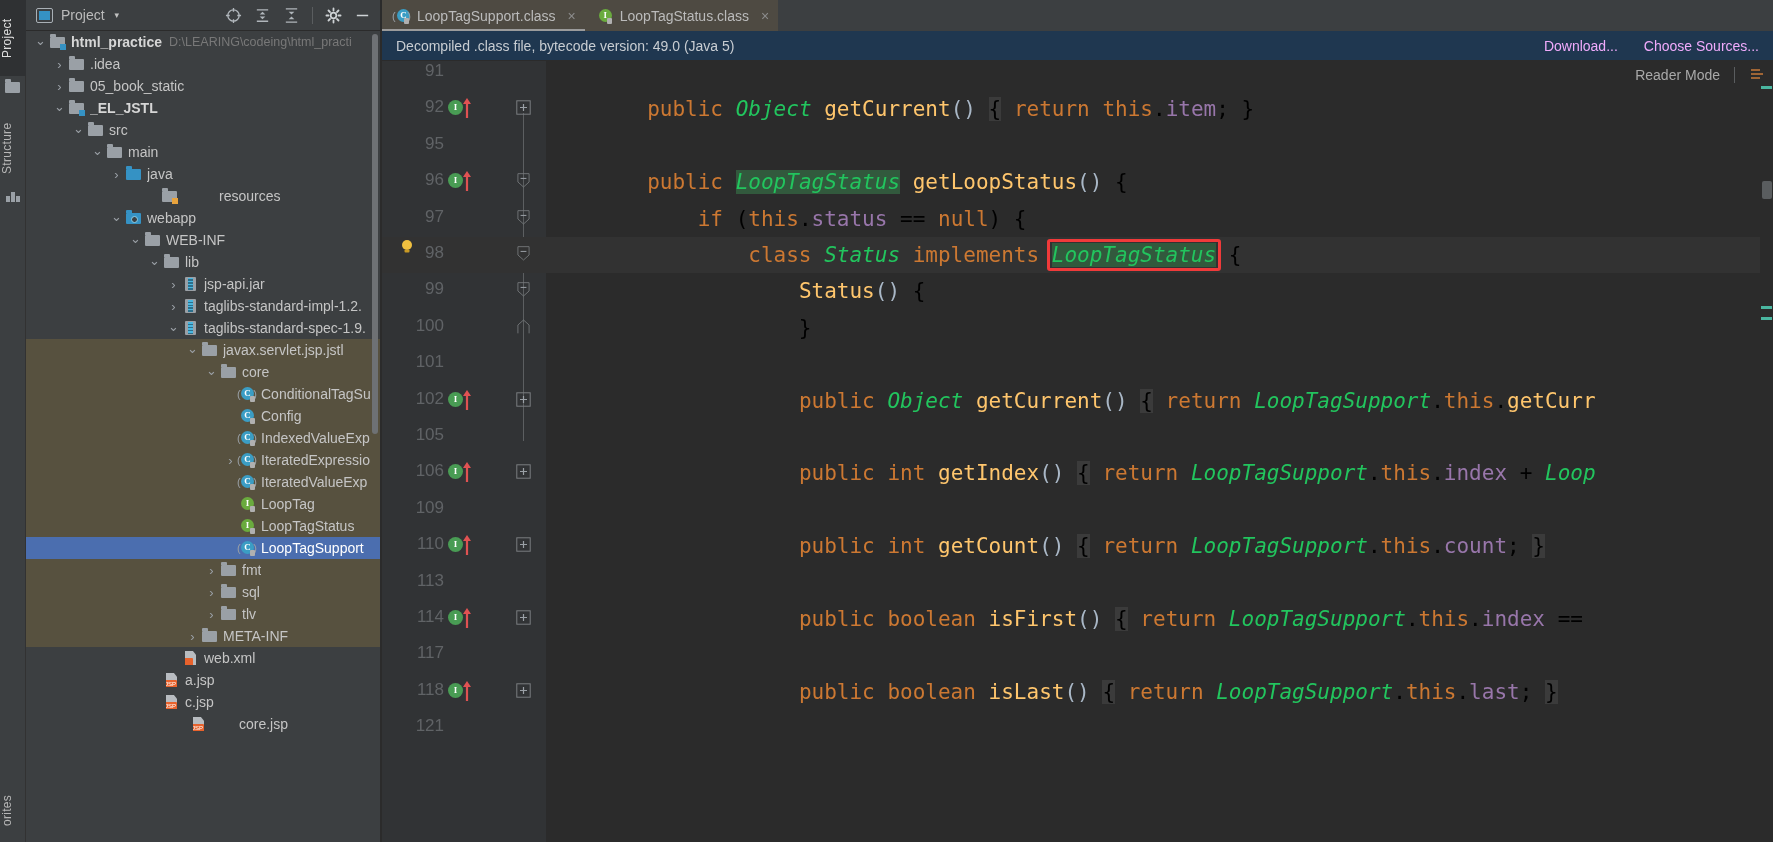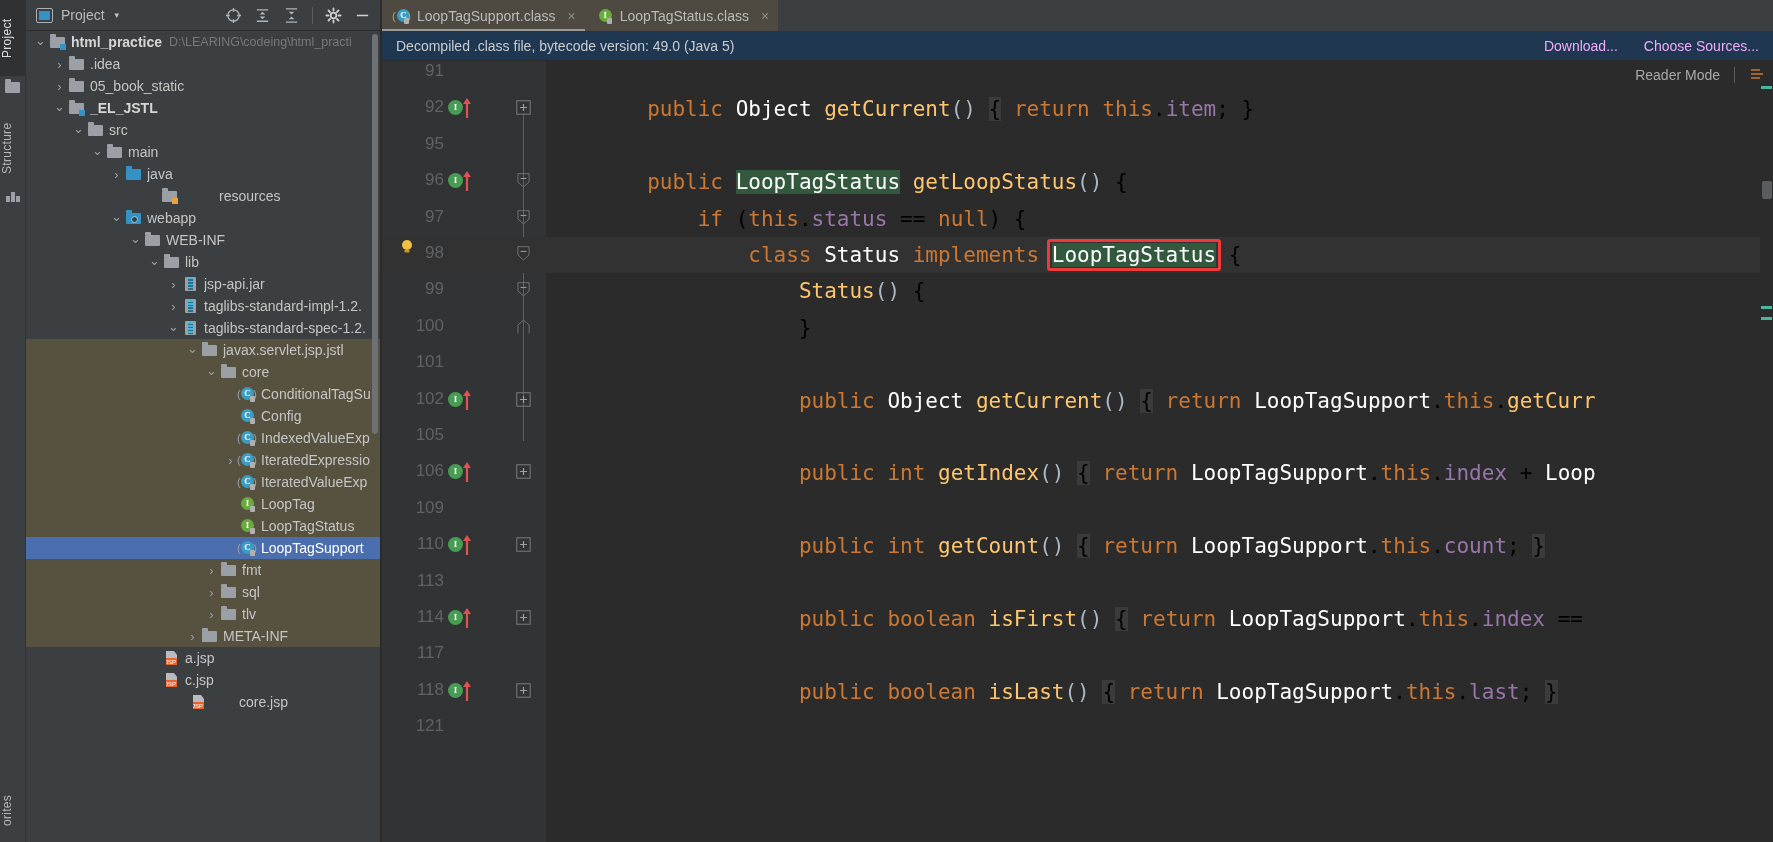--- a/index.html
+++ b/index.html
@@ -150,21 +150,21 @@
   .cline{ position:absolute; left:0; top:0; height:36.4px; line-height:36.4px;
           white-space:pre; font-family:"DejaVu Sans Mono", monospace; font-size:21px;
           letter-spacing:0px; }
   .caretline{ position:absolute; left:0; right:0; height:36.4px; background:#323232; }
 
   
   .kw{ color:#cc7832; }
   .fn{ color:#ffc66d; }
   .fld{ color:#9876aa; }
   .pl{ color:#a9b7c6; }
-  .type{ color:#ffffff; }
+  .type{ color:#22c55e;font-style:italic; }
   .brace-hl{ background:#3b3b3b; }
   .sym-hl{ background:#32593d; }
 
   .redbox{ position:absolute; border:3px solid #f03a3a; border-radius:3px;
            pointer-events:none; }
 
   
   .markercol{ position:absolute; right:0; top:61px; width:13px; bottom:0; background:#2b2b2b;}
   .mk{ position:absolute; right:1px; width:11px; height:3px; }
   .scrollthumb{ position:absolute; right:1px; width:10px; background:#5a5d5f; border-radius:2px; }
@@ -324,21 +324,21 @@
           <span class="ic">
             <span class="jar"></span>
           </span>
           <span class="lbl">taglibs-standard-impl-1.2.</span>
         </div>
         <div class="row" style="padding-left: 141px;">
           <span class="arrow" style="font-size:13px;line-height:9px;">⌄</span>
           <span class="ic">
             <span class="jar"></span>
           </span>
-          <span class="lbl">taglibs-standard-spec-1.2.</span>
+          <span class="lbl">taglibs-standard-spec-1.9.</span>
         </div>
         <div class="row libhl" style="padding-left: 160px;">
           <span class="arrow" style="font-size:13px;line-height:9px;">⌄</span>
           <span class="ic">
             <span class="folder"></span>
           </span>
           <span class="lbl">javax.servlet.jsp.jstl</span>
         </div>
         <div class="row libhl" style="padding-left: 179px;">
           <span class="arrow" style="font-size:13px;line-height:9px;">⌄</span>
@@ -441,20 +441,27 @@
             <span class="folder"></span>
           </span>
           <span class="lbl">tlv</span>
         </div>
         <div class="row libhl" style="padding-left: 160px;">
           <span class="arrow" style="font-size:13px;">›</span>
           <span class="ic">
             <span class="folder"></span>
           </span>
           <span class="lbl">META-INF</span>
+        </div>
+        <div class="row" style="padding-left: 141px;">
+          <span class="arrow blank" style="font-size:13px;"></span>
+          <span class="ic">
+            <span class="xmlic"></span>
+          </span>
+          <span class="lbl">web.xml</span>
         </div>
         <div class="row" style="padding-left: 122px;">
           <span class="arrow blank" style="font-size:13px;"></span>
           <span class="ic">
             <span class="jspic"></span>
           </span>
           <span class="lbl">a.jsp</span>
         </div>
         <div class="row" style="padding-left: 122px;">
           <span class="arrow blank" style="font-size:13px;"></span>

